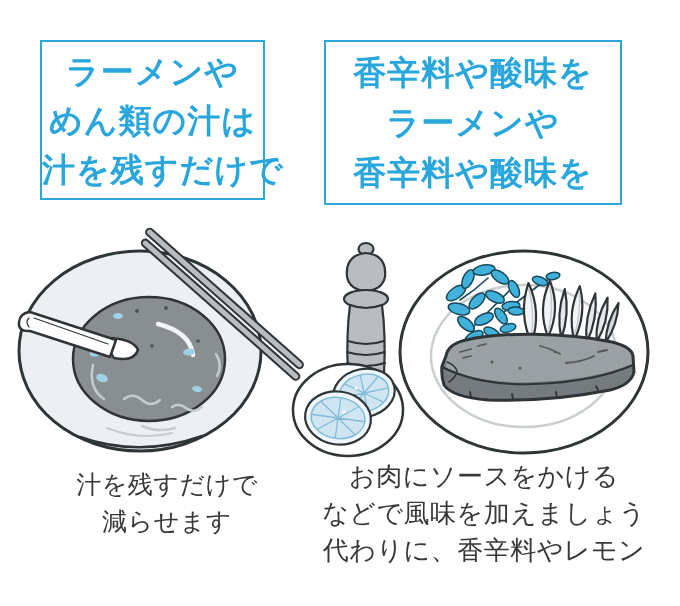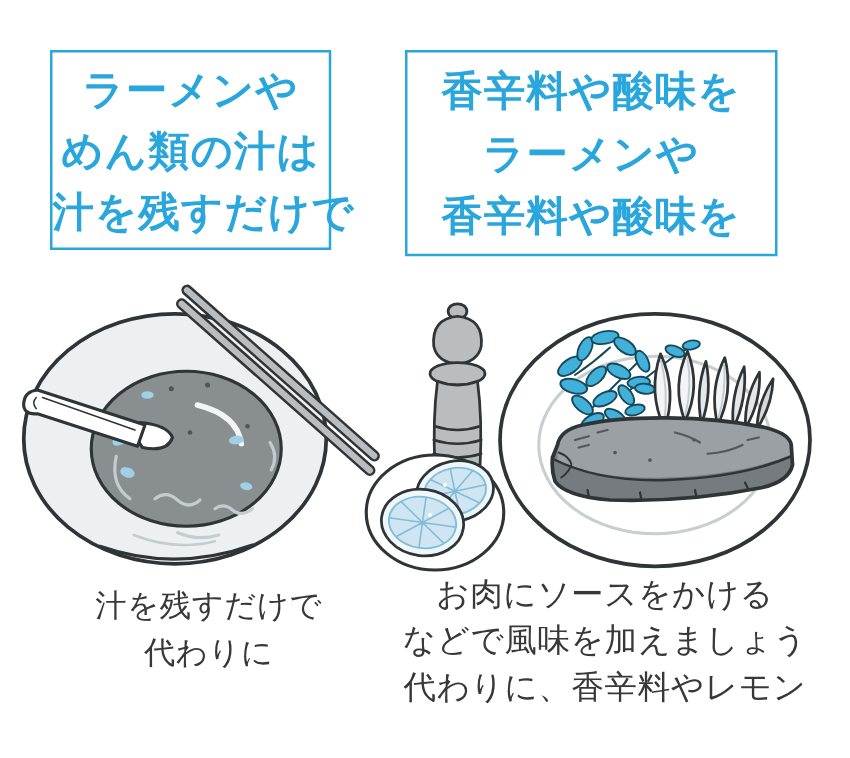--- a/index.html
+++ b/index.html
@@ -195,21 +195,21 @@
   </div>
 
   <div class="title-box" id="box-right">
     <div class="t-line">香辛料や酸味を</div>
     <div class="t-line">ラーメンや</div>
     <div class="t-line">香辛料や酸味を</div>
   </div>
 
   <div class="caption" id="cap-left">
     <div>汁を残すだけで</div>
-    <div>代わりに</div>
+    <div>減らせます</div>
   </div>
 
   <div class="caption" id="cap-right">
     <div>お肉にソースをかける</div>
     <div>などで風味を加えましょう</div>
     <div>代わりに、香辛料やレモン</div>
   </div>
 
 </div>
 

